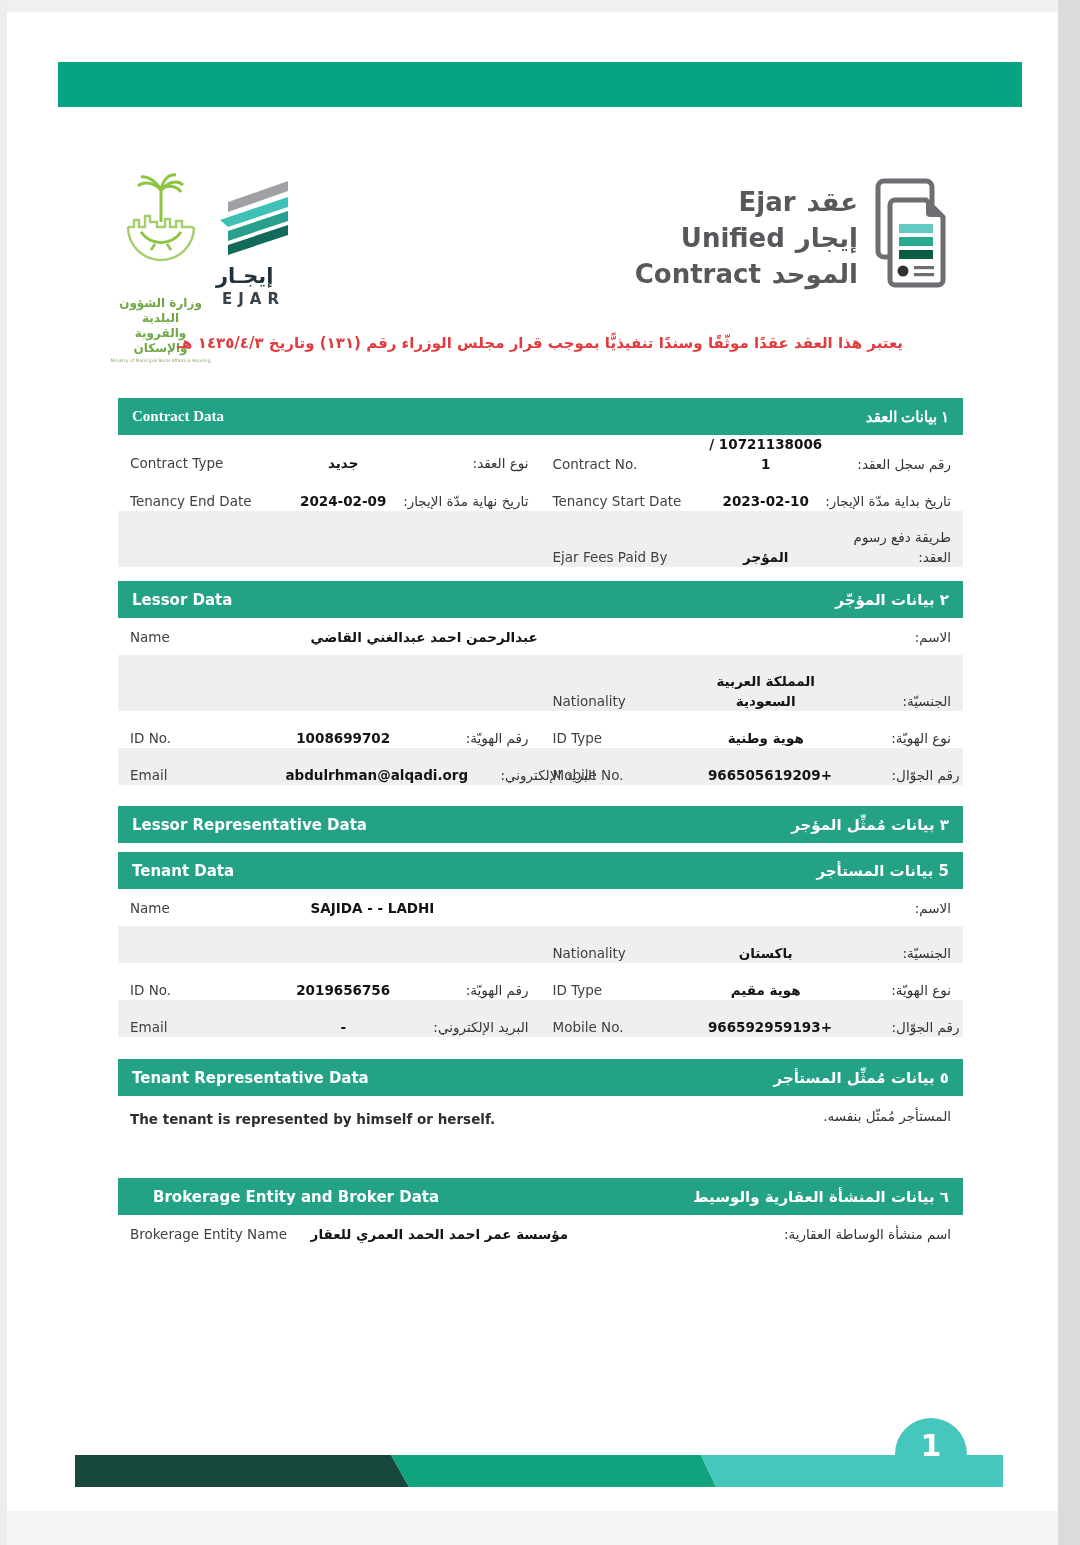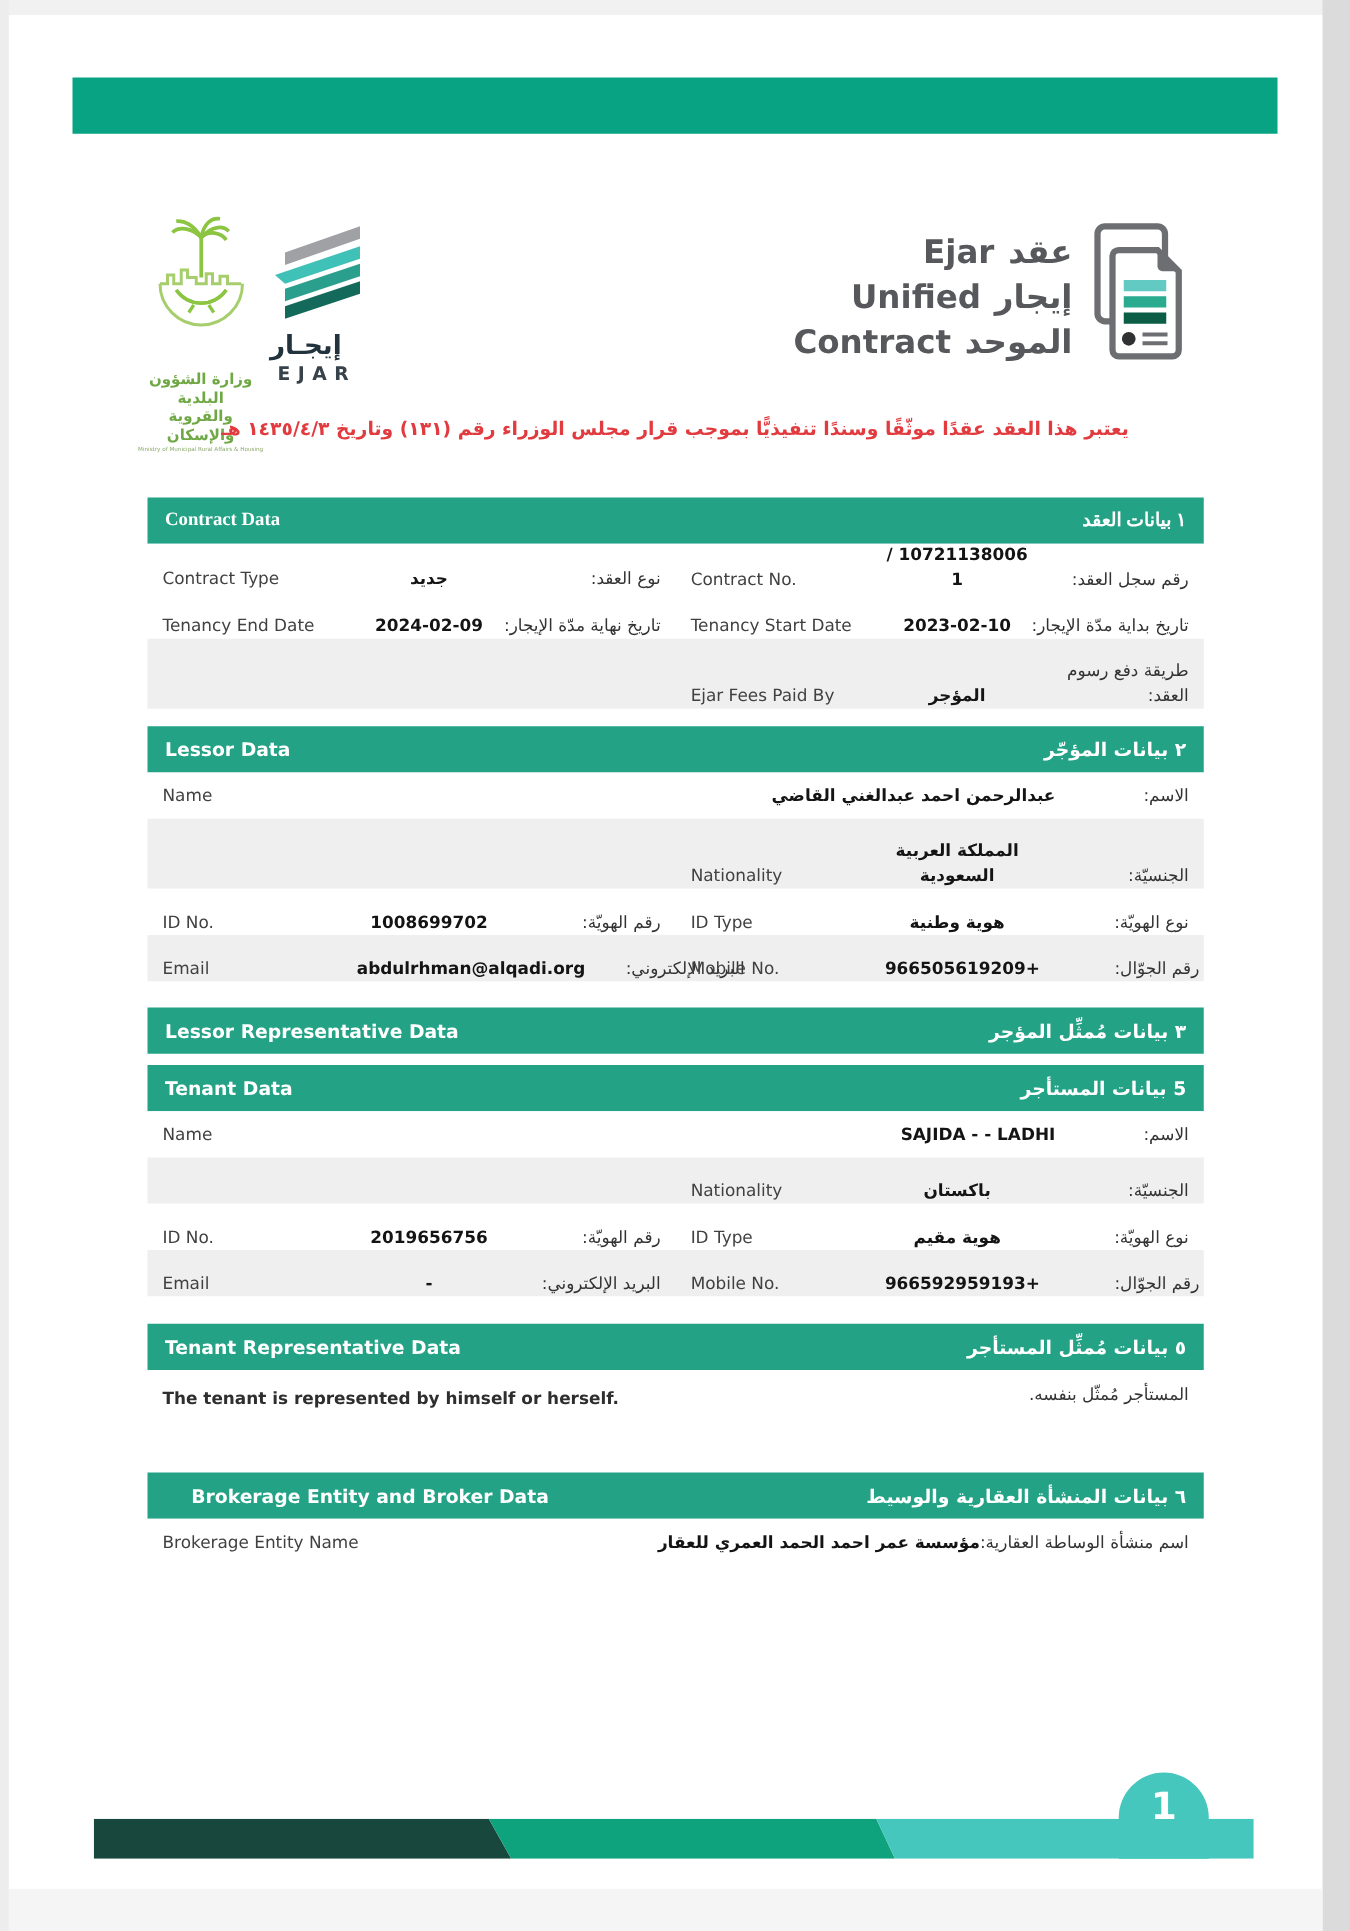--- a/index.html
+++ b/index.html
@@ -38,21 +38,21 @@
   .row.gray { background:#efefef; }
   .row.tall64 { min-height:64px; }
   .row.tall56 { min-height:56px; }
   .half { flex:1; display:flex; align-items:flex-end; padding:0 12px; min-height:inherit; }
   .half .en  { flex:0 0 39%; color:#414141; line-height:1.45; }
   .half .val { flex:1; text-align:center; font-weight:bold; color:#141414; direction:rtl; line-height:1.45; }
   .half .ar  { flex:0 0 32%; text-align:right; direction:rtl; color:#333333; white-space:nowrap; line-height:1.45; }
   .half .ar.wrap { white-space:normal; }
   .row-full { display:flex; align-items:center; min-height:37px; padding:0 12px; font-size:13.5px; background:#ffffff; }
   .row-full .en  { flex:0 0 22%; color:#414141; }
-  .row-full .val { flex:1; text-align:right; font-weight:bold; color:#141414; direction:rtl; }
+  .row-full .val { flex:1; text-align:left; font-weight:bold; color:#141414; direction:rtl; }
   .row-full .ar  { flex:0 0 13%; text-align:right; direction:rtl; color:#333333; white-space:nowrap; }
   .row-rep { display:flex; align-items:flex-start; background:#ffffff; font-size:13.5px; }
   .row-rep.h76 { min-height:76px; } .row-rep.h62 { min-height:62px; }
   .row-rep .rep-en { flex:0 0 48%; font-weight:bold; color:#2e2e2e; padding:12px; line-height:1.75; }
   .row-rep .rep-ar { flex:1; text-align:right; direction:rtl; color:#333333; padding:12px; }
   .mb14{margin-bottom:14px;} .mb21{margin-bottom:21px;} .mb9{margin-bottom:9px;}
   .mb22{margin-bottom:22px;} .mb20{margin-bottom:20px;}
 
   
   .footer-bump { position:absolute; left:895px; top:1418px; width:72px; height:69px; border-radius:36px 36px 0 0; }

